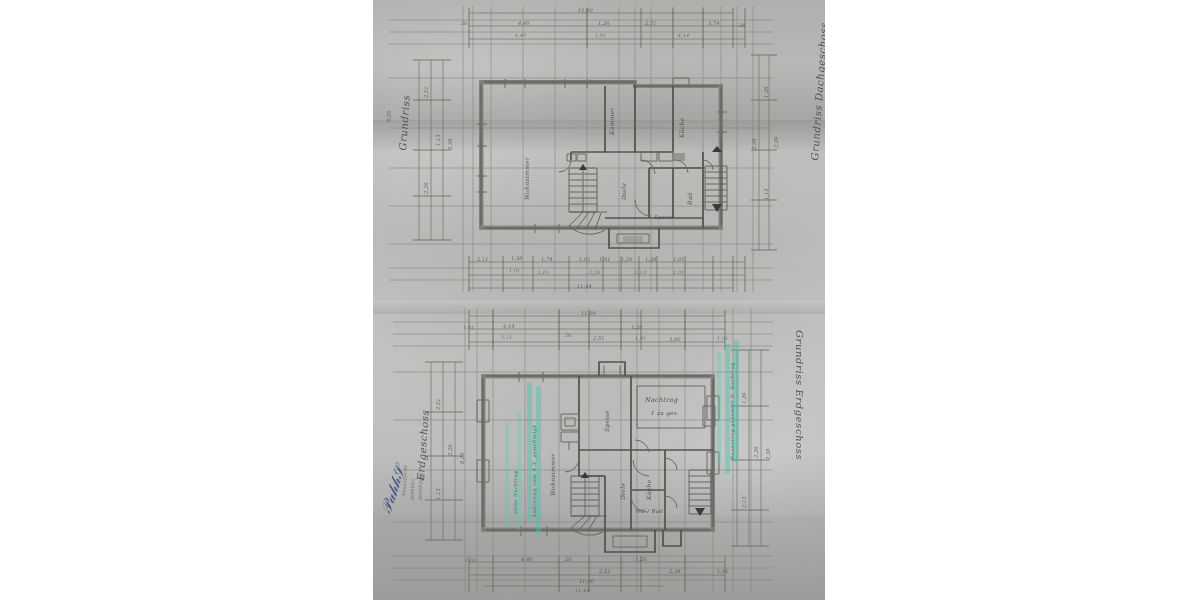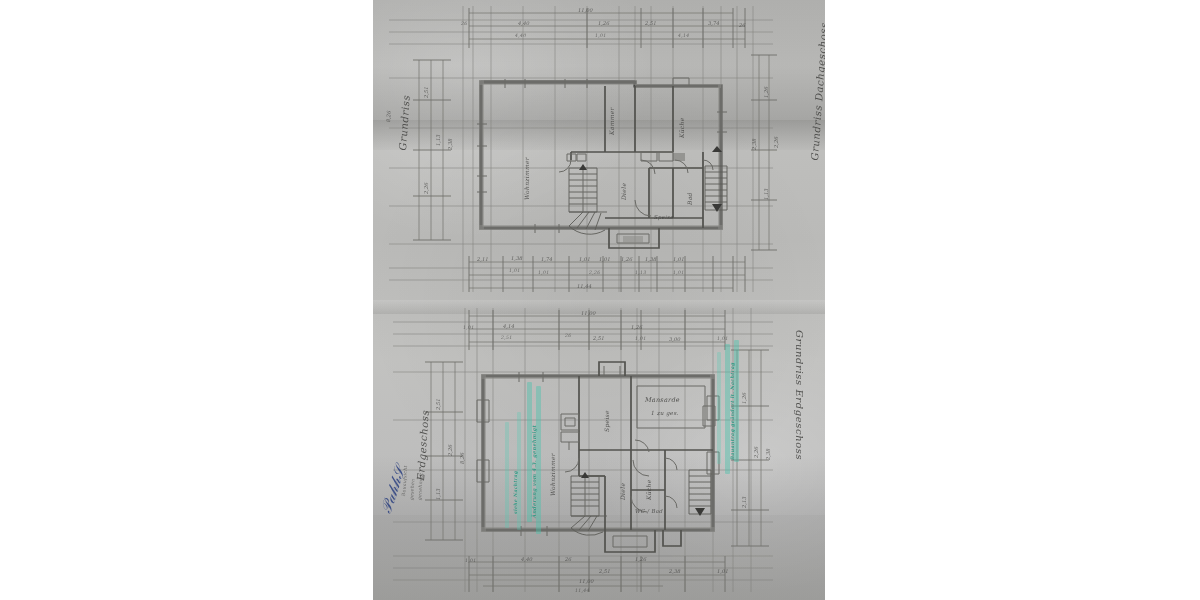--- a/index.html
+++ b/index.html
@@ -513,21 +513,21 @@
       <div class="hw green vert" style="left:158px;top:218px;font-size:5px;">Änderung vom  4.3.  genehmigt</div>
       <div class="hw green vert" style="left:140px;top:214px;font-size:4.6px;">siehe Nachtrag</div>
       <div class="hw green vert" style="left:356px;top:160px;font-size:4.8px;">Bauantrag  geändert  lt. Nachtrag</div>
 
       <div class="hw room vert" style="left:176px;top:196px;">Wohnzimmer</div>
       <div class="hw room vert" style="left:230px;top:132px;">Speise</div>
       <div class="hw room vert" style="left:246px;top:200px;">Diele</div>
       <div class="hw room vert" style="left:272px;top:200px;">Küche</div>
       <div class="hw room" style="left:262px;top:208px;font-size:5.4px;">WC / Bad</div>
 
-      <div class="hw" style="left:272px;top:96px;font-size:6.4px;">Mansarde</div>
+      <div class="hw" style="left:272px;top:96px;font-size:6.4px;">Nachtrag</div>
       <div class="hw" style="left:278px;top:110px;font-size:5.6px;">1 zu ges.</div>
 
       <div class="hw title tilt" style="left:42px;top:180px;">Erdgeschoss</div>
 
       <div class="hw dim2 tilt" style="left:28px;top:196px;">Bauaufsicht</div>
       <div class="hw dim2 tilt" style="left:36px;top:200px;">gesehen</div>
       <div class="hw dim2 tilt" style="left:44px;top:200px;">genehmigt</div>
       <div class="sig" style="left:4px;top:210px;font-size:15px;transform:rotate(-72deg);transform-origin:0 0;">𝒫𝒶𝒽𝒽𝒮</div>
 
       <div class="hw dim" style="left:208px;top:10px;">11,00</div>

